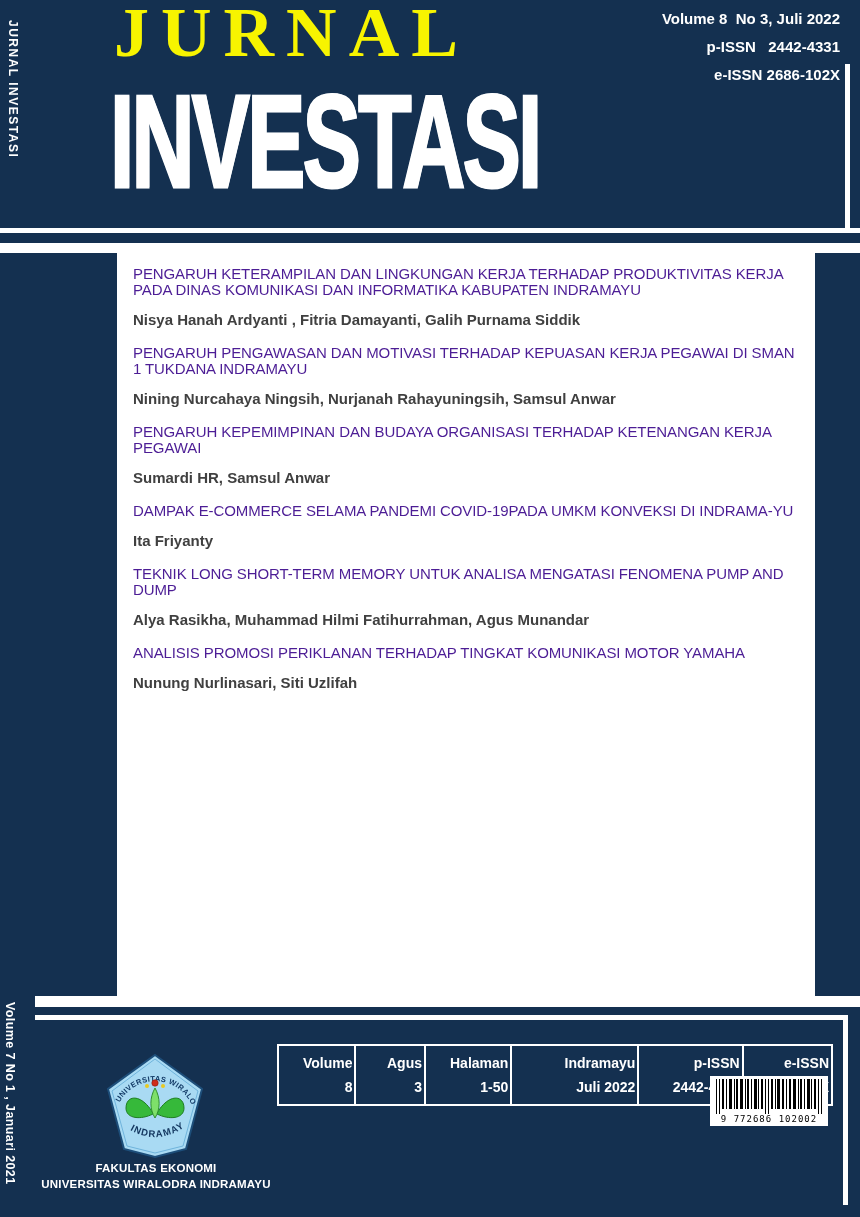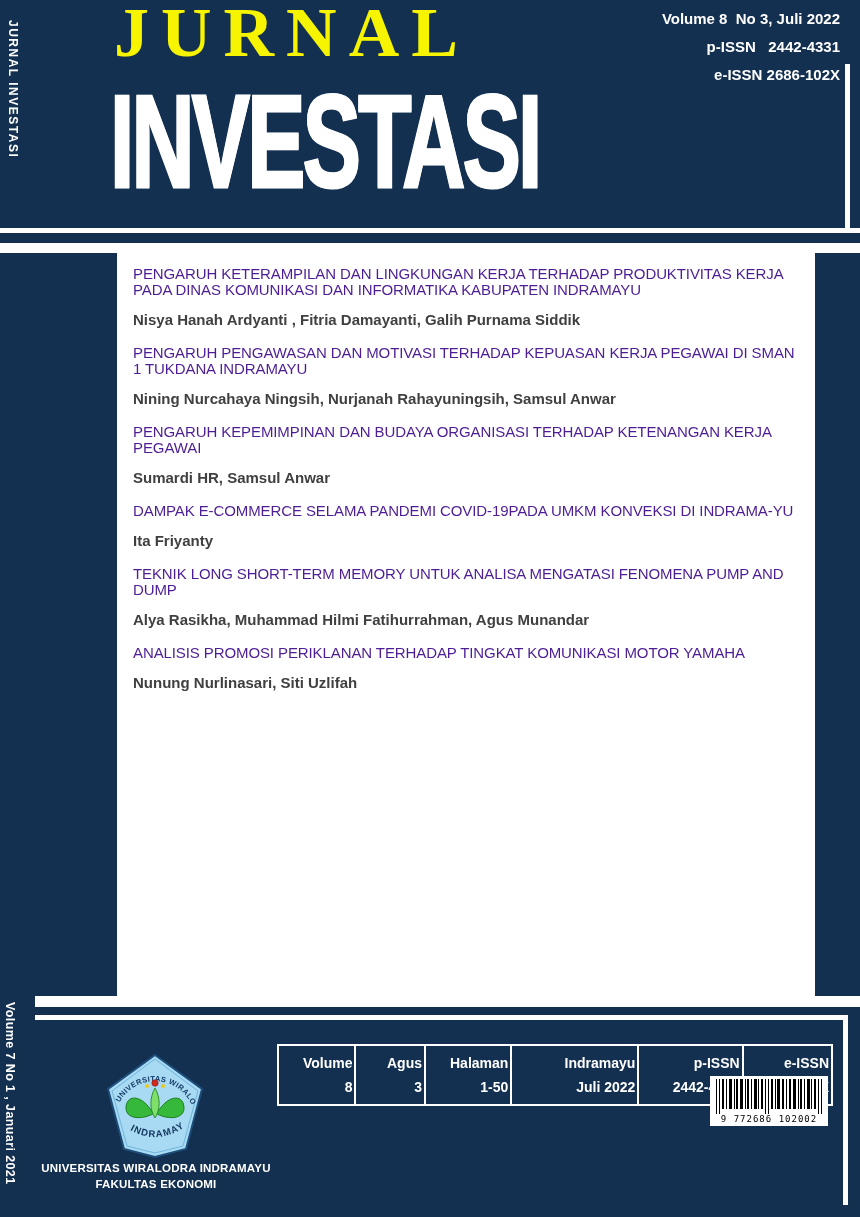--- a/index.html
+++ b/index.html
@@ -155,22 +155,22 @@
       <path d="M50,61 C38,41 23,43 23,56 C23,67 38,68 50,62 Z" fill="#36b93a" stroke="#1f7d22" stroke-width="1"></path>
       <path d="M54,61 C66,41 81,43 81,56 C81,67 66,68 54,62 Z" fill="#36b93a" stroke="#1f7d22" stroke-width="1"></path>
       <path d="M52,36 C46.5,46 46.5,57 52,66 C57.5,57 57.5,46 52,36 Z" fill="#7ee06a" stroke="#2e8f2e" stroke-width="1"></path>
       <text font-size="9.5" font-weight="bold" fill="#12355e" letter-spacing="1" font-family="Liberation Sans, sans-serif">
         <textPath href="#arcBot" startOffset="6%">INDRAMAYU</textPath>
       </text>
     </svg>
   </div>
 
   <div class="abs faculty">
+    <div>FAKULTAS EKONOMI</div>
     <div>UNIVERSITAS WIRALODRA INDRAMAYU</div>
-    <div>FAKULTAS EKONOMI</div>
   </div>
 
   <div class="abs issue-table">
     <div class="cell c0">
       <div>Volume</div>
       <div>8</div>
     </div>
     <div class="cell c1">
       <div>Agus</div>
       <div>3</div>

